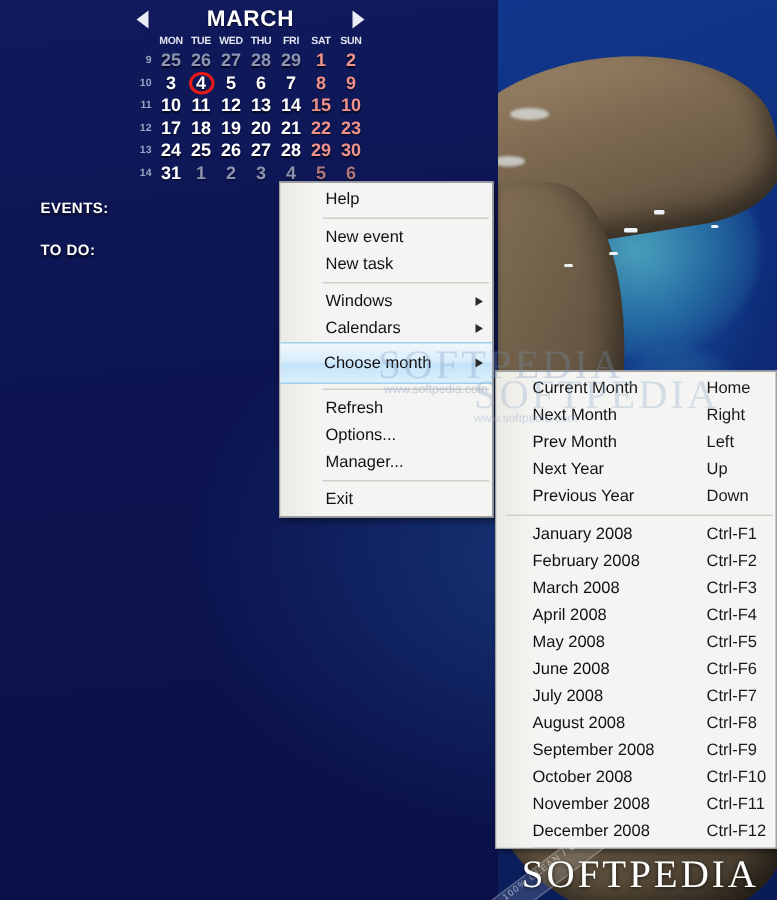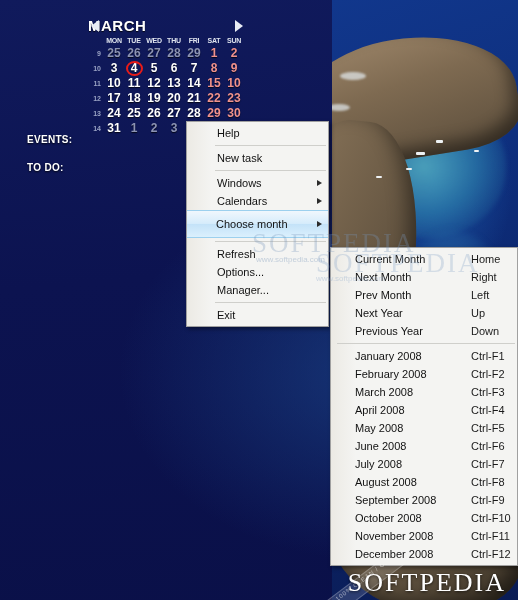--- a/index.html
+++ b/index.html
@@ -98,23 +98,22 @@
   
   #calendar {
     position: absolute;
     left: 88px; top: 2px;
     width: 158px;
     color: #fff;
     user-select: none;
   }
   .cal-title-row {
     position: relative;
-    display: flex; align-items: center; justify-content: flex-start;
+    display: flex; align-items: center; justify-content: center;
     height: 20px;
-    margin-top: 13px;
   }
   .cal-title {
     font-size: 15px;
     font-weight: bold;
     letter-spacing: 0.5px;
     color: #ffffff;
     text-shadow: 0 1px 1px rgba(0,0,0,0.8);
   }
   .cal-arrow {
     position: absolute;
@@ -427,20 +426,23 @@
 
   <div id="events-label" class="desk-label">EVENTS:</div>
   <div id="todo-label" class="desk-label">TO DO:</div>
 
   <div class="menu" id="main-menu">
       <div class="mi">
         <span class="lbl">Help</span>
       </div>
       <div class="sep"></div>
       <div class="mi">
+        <span class="lbl">New event</span>
+      </div>
+      <div class="mi">
         <span class="lbl">New task</span>
       </div>
       <div class="sep"></div>
       <div class="mi">
         <span class="lbl">Windows</span>
         <span class="sub-arrow"></span>
       </div>
       <div class="mi">
         <span class="lbl">Calendars</span>
         <span class="sub-arrow"></span>

